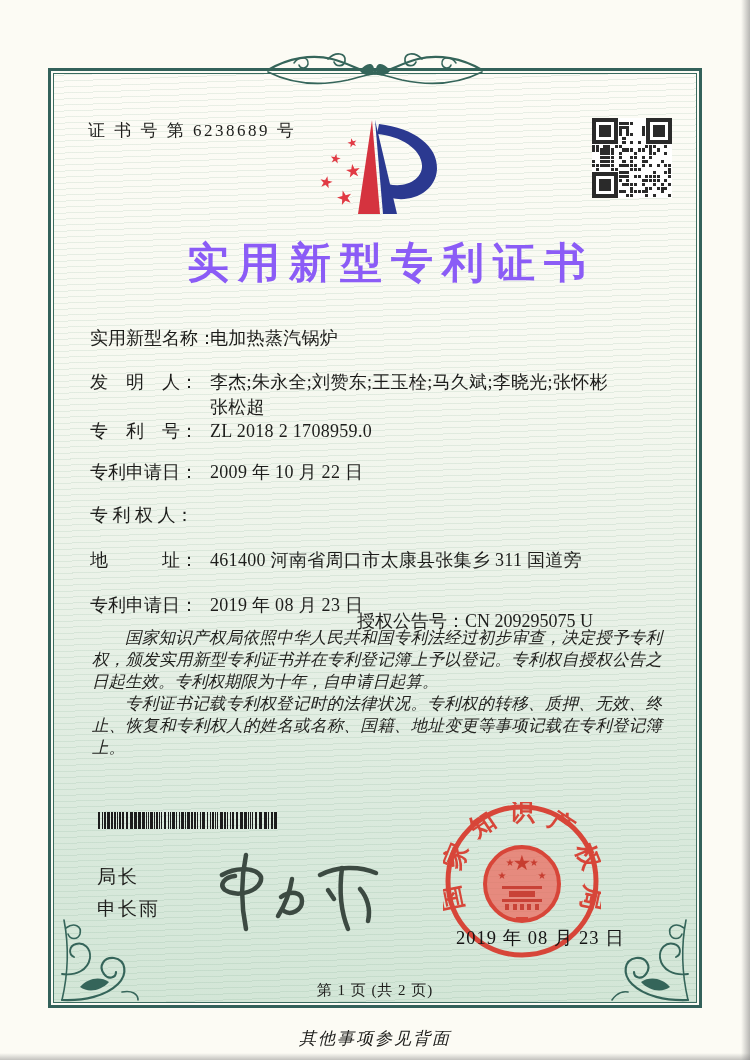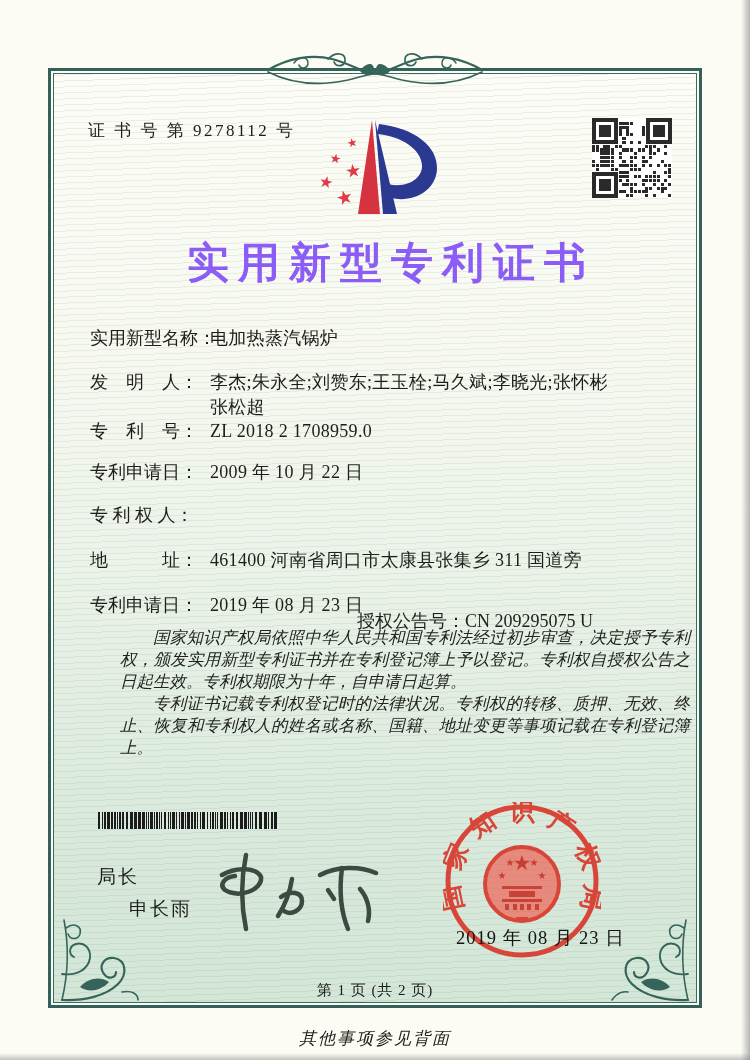--- a/index.html
+++ b/index.html
@@ -34,28 +34,28 @@
 
   .title { position:absolute; left:16px; top:235px; width:750px; text-align:center;
     font-size:42px; font-weight:600; letter-spacing:9px; color:#8b5cf6; z-index:3; }
 
   .field-row { position:absolute; left:90px; display:flex; font-size:18px; line-height:25px; z-index:3; }
   .flabel { flex:none; width:120px; white-space:pre; }
   .fvalue { white-space:pre-line; letter-spacing:0.3px; }
   .grant2 { position:absolute; left:267px; top:16px; display:flex; white-space:pre; }
 
   .paras { position:absolute; left:92px; top:627px; width:570px; font-size:16.5px;
-    line-height:22px; text-align:justify; font-style:italic; color:#22221f; z-index:3;margin-left:28px; }
+    line-height:22px; text-align:justify; font-style:italic; color:#22221f; z-index:3; }
   .paras p { margin:0; text-indent:33px; }
 
   .barcode { position:absolute; left:98px; top:812px; width:180px; height:17px; z-index:3; }
   .barcode div { position:absolute; top:0; height:100%; background:#1c1c1c; }
 
   .officer-title { position:absolute; left:97px; top:864px; font-size:19px; letter-spacing:2px; z-index:3; font-family:"Liberation Sans","DejaVu Sans",sans-serif; }
-  .officer-name  { position:absolute; left:97px; top:896px; font-size:19px; letter-spacing:2px; z-index:3; font-family:Liberation Sans, sans-serif;margin-left:32px; }
+  .officer-name  { position:absolute; left:97px; top:896px; font-size:19px; letter-spacing:2px; z-index:3; font-family:Liberation Sans, sans-serif; }
   .signature { position:absolute; left:210px; top:845px; z-index:4; }
 
   .seal { position:absolute; left:443px; top:802px; z-index:4; opacity:0.92; }
   .seal-date { position:absolute; left:456px; top:925px; font-size:18.5px; letter-spacing:1px;
     color:#141414; z-index:5; }
 
   .page-indicator { position:absolute; left:0; top:981px; width:750px; text-align:center;
     font-size:15px; letter-spacing:1px; z-index:3; }
   .back-note { position:absolute; left:0; top:1027px; width:750px; text-align:center;
     font-size:17px; font-style:italic; letter-spacing:2px; z-index:3; }
@@ -97,21 +97,21 @@
   </svg>
   <svg class="orn" style="left:606px; top:916px; transform:scaleX(-1);" width="90" height="90" viewBox="0 0 90 90">
     <path class="gr" style="stroke-width:1.6" d="M10,4 C15,30 14,58 8,84"></path>
     <path class="gr" d="M8,84 C30,85 52,80 64,68 C74,58 72,44 60,42 C50,41 44,50 50,58 C54,64 62,62 62,56"></path>
     <path class="gr" style="stroke-width:1.9" d="M8,58 C22,60 34,54 36,42 C37,32 30,26 22,28 C15,30 14,38 20,41"></path>
     <path class="grf" d="M26,71 C34,62 46,60 55,66 C47,75 34,77 26,71 Z"></path>
     <path class="gr" style="stroke-width:1.6" d="M12,12 C20,6 28,10 26,18 C24,24 16,24 14,18"></path>
     <path class="gr" style="stroke-width:1.6" d="M68,76 C78,74 84,84 84,84"></path>
   </svg>
 
-  <div class="cert-no">证 书 号 第 9278112 号</div>
+  <div class="cert-no">证 书 号 第 6238689 号</div>
 
   <svg class="logo" width="168" height="120" viewBox="0 0 168 120">
     <text x="52" y="36" font-size="12" fill="#e13a44" transform="rotate(-14 52 36)">★</text>
     <text x="33" y="50" font-size="13" fill="#e13a44" transform="rotate(10 33 50)">★</text>
     <text x="50" y="66" font-size="18" fill="#e13a44" transform="rotate(-8 50 66)">★</text>
     <text x="22" y="74" font-size="16" fill="#e13a44" transform="rotate(12 22 74)">★</text>
     <text x="42" y="94" font-size="19" fill="#e13a44" transform="rotate(-15 42 94)">★</text>
     <polygon points="76,8 84,102 62,102" fill="#d5333f"></polygon>
     <polygon points="79,8 101,102 87,102" fill="#2b3990"></polygon>
     <path d="M 83,12 C 118,16 142,34 141,57 C 140,79 117,91 95,86 L 92,72 C 111,77 127,66 126,53 C 125,37 105,24 81,22 Z" fill="#2b3990"></path>

